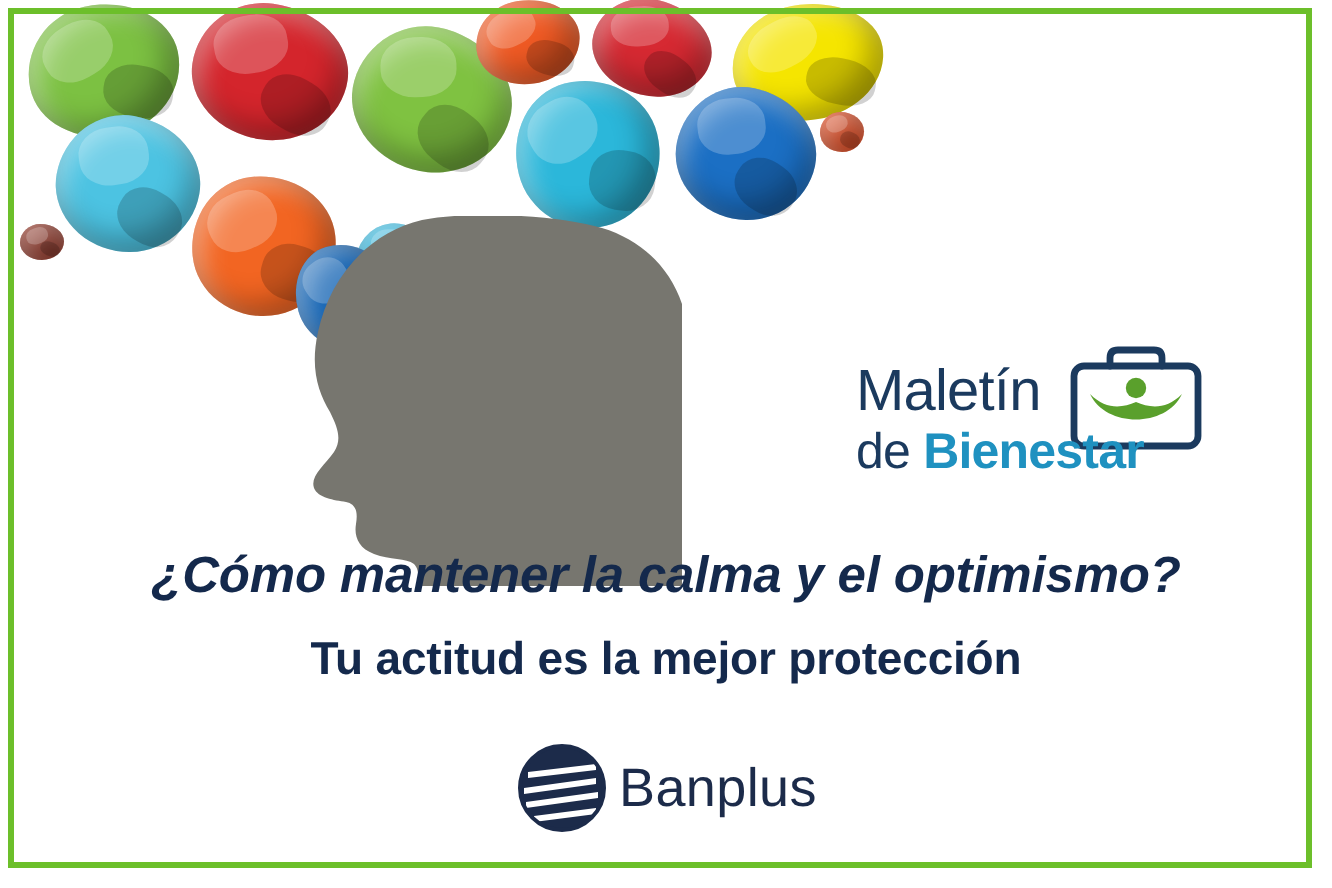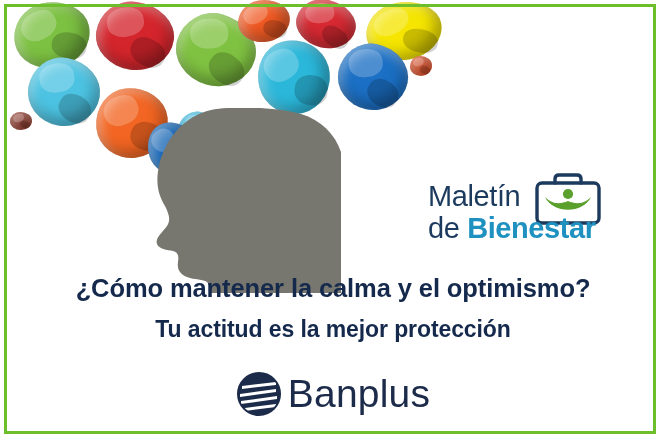--- a/index.html
+++ b/index.html
@@ -93,21 +93,21 @@
     font-size: 29px;
     letter-spacing: -0.4px;
     color: #1b3a5e;
     font-weight: 400;
     white-space: nowrap;
   }
   .maletin-line2 {
     position: absolute;
     left: 3px;
     top: 44px;
-    font-size: 29px;
+    font-size: 25px;
     letter-spacing: -0.4px;
     white-space: nowrap;
     color: #1b3a5e;
     font-weight: 400;
   }
   .maletin-line2 .bienestar {
     color: #1f91c0;
     font-weight: 700;
   }
   .briefcase {
@@ -119,20 +119,21 @@
   }
   
   .headline {
     position: absolute;
     left: 0;
     top: 274px;
     width: 666px;
     text-align: center;
     font-size: 25.5px;
     font-weight: bold;
+    font-style: italic;
     color: #14294c;
     letter-spacing: -0.1px;
     z-index: 20;
   }
   .subhead {
     position: absolute;
     left: 0;
     top: 316px;
     width: 666px;
     text-align: center;
@@ -153,21 +154,21 @@
     align-items: center;
     justify-content: center;
     z-index: 20;
   }
   .banplus-mark {
     width: 46px;
     height: 46px;
     flex: none;
   }
   .banplus-word {
-    font-size: 39px;
+    font-size: 27px;
     color: #1c2b4a;
     letter-spacing: 0.2px;
     margin-left: 6px;
     font-weight: 400;
   }
 </style>
 </head>
 <body>
 
 <div class="poster">

